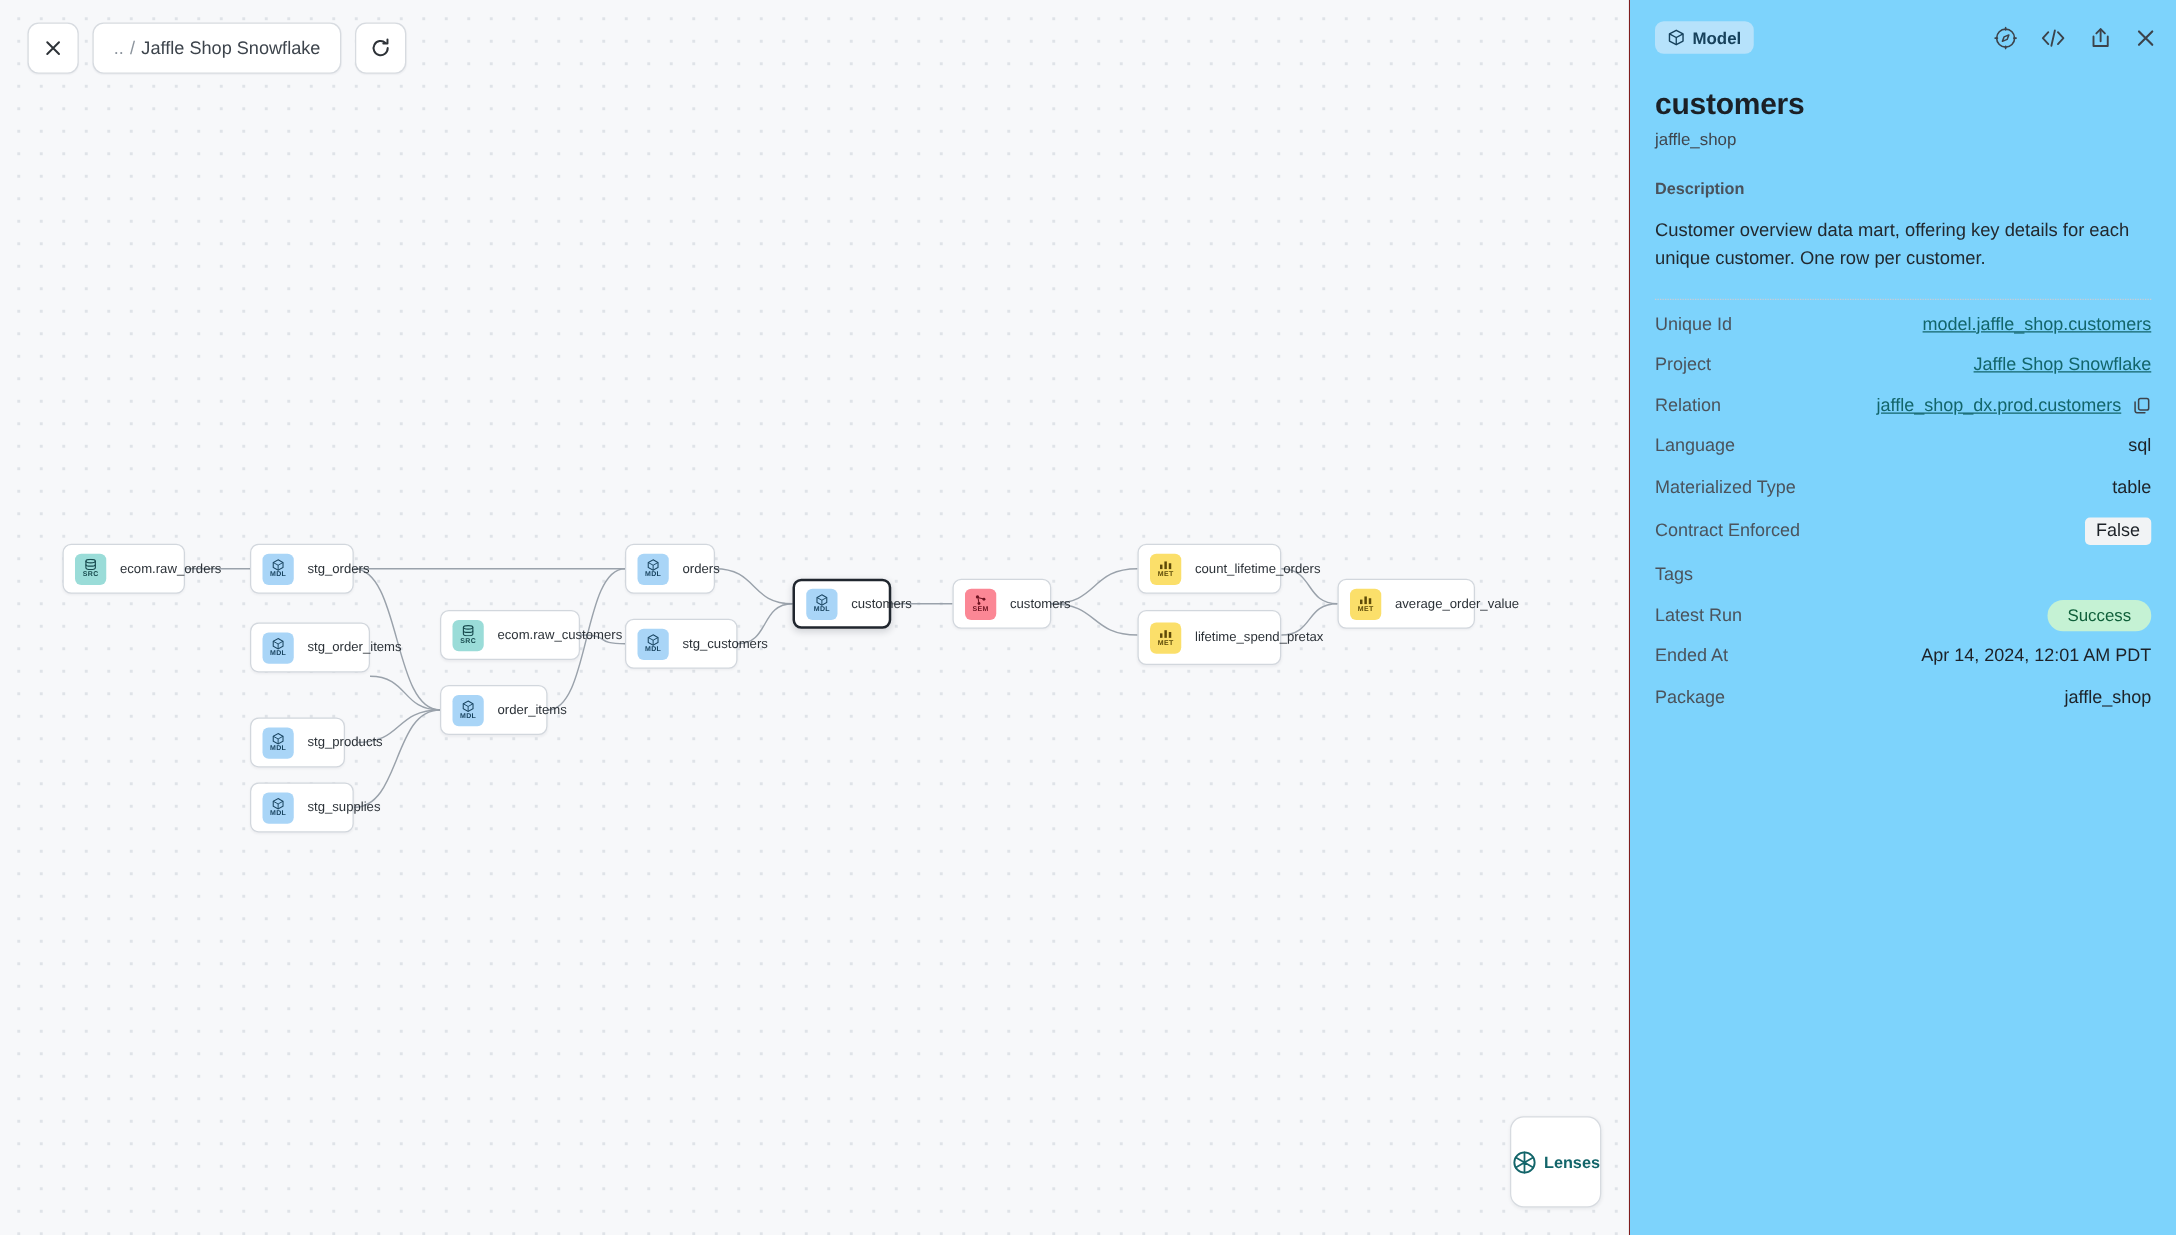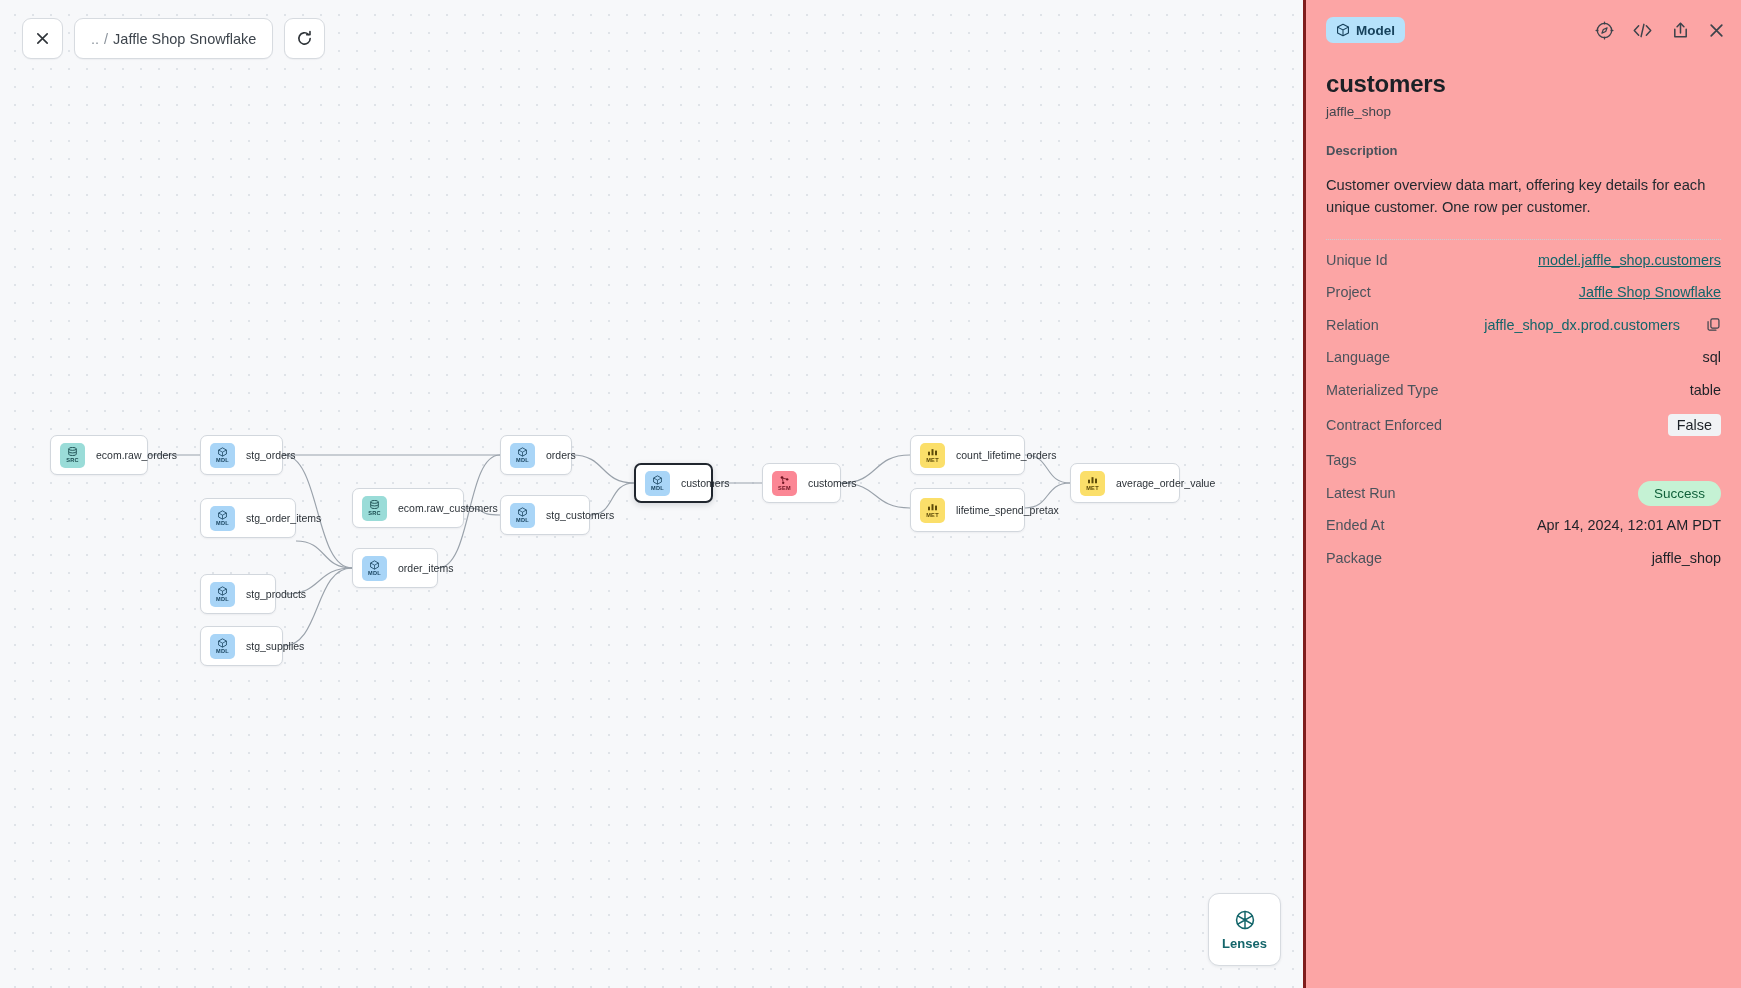--- a/index.html
+++ b/index.html
@@ -64,27 +64,27 @@
   .badge-src { background: #9adcd8; color: #17494d; }
   .badge-mdl { background: #a9d5f7; color: #18435f; }
   .badge-met { background: #fbdf6a; color: #5d4a08; }
   .badge-sem { background: #fb8795; color: #6d1320; }
   .node .n-label { font-size: 10.5px; color: #2c3238; margin-left: 11px; white-space: nowrap; }
 
   
   .lenses {
     position: absolute; right: 22px; bottom: 22px; width: 73px; height: 73px;
     background: #fff; border: 1px solid #d7dbe0; border-radius: 11px;
-    display: flex; flex-direction: column; align-items: center; justify-content: center; gap: 5px;
+    display: flex; flex-direction: row; align-items: center; justify-content: center; gap: 5px;
     box-shadow: 0 1px 3px rgba(16,24,40,.07); cursor: pointer; z-index: 6; margin-top: 48px;
   }
   .lenses .l-label { font-size: 13px; color: #13656a; font-weight: 600; }
 
   
-  .panel { width: 438px; height: 988px; background: #fca5a5; border-left: 3px solid #7f1d1d; display: flex; flex-direction: column; flex: none; }
+  .panel { width: 438px; height: 988px; background: #7dd3fc; border-left: 1px solid #7f1d1d; display: flex; flex-direction: column; flex: none; }
   .p-head { height: 60px; display: flex; align-items: center; padding: 0 16px 0 20px; justify-content: space-between; }
   .chip {
     background: #b6e2fb; color: #17425c; border-radius: 7px; height: 26px;
     display: inline-flex; align-items: center; gap: 6px; padding: 0 10px;
     font-size: 13.5px; font-weight: 600; cursor: pointer;
   }
   .p-actions { display: flex; align-items: center; gap: 18px; }
   .p-actions .act { display: flex; cursor: pointer; }
   .p-title-wrap { padding: 10px 20px 0 20px; }
   .p-title { font-size: 24px; font-weight: 700; color: #1b2026; letter-spacing: -.2px; }
@@ -93,21 +93,21 @@
   .tab { font-size: 14px; font-weight: 600; color: #13656a; padding: 8px 16px 10px 16px; border-bottom: 3px solid #13656a; cursor: pointer; }
   .p-body { padding: 24px 20px 0 20px; overflow-y: auto; flex: 1; }
   .sec-label { font-size: 13px; font-weight: 700; color: #4a525b; }
   .desc { font-size: 14.7px; line-height: 1.52; color: #23292f; margin-top: 16px; }
   .divider { border-top: 1px dotted #c9ced5; margin: 20px 0 4px 0; }
   .row { display: flex; align-items: center; justify-content: space-between; min-height: 32.5px; padding: 8px 0; }
   .row .k { font-size: 14.4px; color: #4b535c; }
   .row .v { font-size: 14.4px; color: #1d2228; text-align: right; }
   .row .v.link { color: #13656a; text-decoration: underline; cursor: pointer; }
   .row .v.boxed { background: #f1f3f5; border-radius: 4px; padding: 3px 9px; }
-  .row .v.relation { display: flex; align-items: center; gap: 26px; color: #13656a; }
+  .row .v.relation { display: flex; align-items: center; gap: 9px; color: #13656a; text-decoration: underline; }
   .pill-success { background: #c5f2d4; color: #10603a; border-radius: 13px; font-size: 13.5px; padding: 5px 16px; }
   .copy-ico { display: flex; cursor: pointer; }
 </style>
 </head>
 <body>
 
 <div id="app">
 
   <div class="canvas">
 

